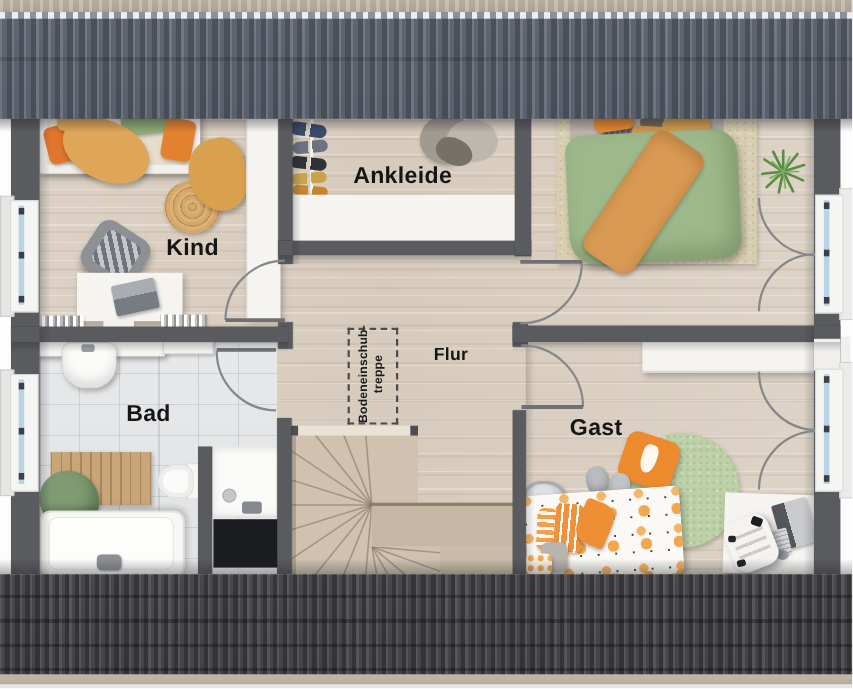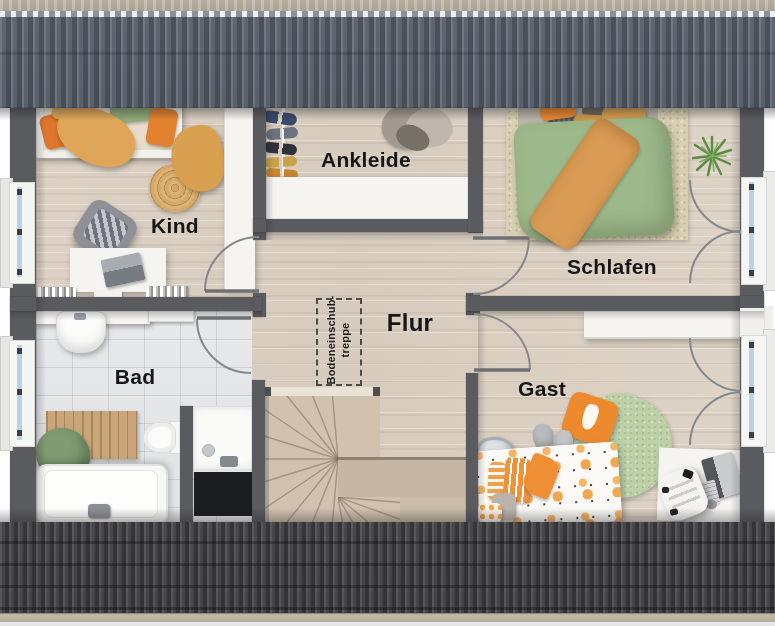--- a/index.html
+++ b/index.html
@@ -267,22 +267,21 @@
   <div class="abs" style="left:749px;top:432px;width:5px;height:6px;background:#3c3f45;"></div>
 
   <div class="abs" style="left:316px;top:298px;width:42px;height:84px;border:2px dashed #4b4b4b;"></div>
   <div class="attic-label" style="left:338px;top:340px;">
     <span>Bodeneinschub-</span><br>
     <span>treppe</span>
   </div>
 
   <div class="room-label" style="left:175px;top:226px;">Kind</div>
   <div class="room-label" style="left:366px;top:160px;">Ankleide</div>
-  <div class="room-label" style="left:612px;top:267px;">Schlafen</div>
-  <div class="room-label" style="left:410px;top:323px;font-size:24px;">Flur</div>
+  <div class="room-label" style="left:410px;top:323px;font-size:16px;">Flur</div>
   <div class="room-label" style="left:135px;top:377px;">Bad</div>
   <div class="room-label" style="left:542px;top:389px;">Gast</div>
 
   <div class="abs roof-top" style="left:0;top:0;width:775px;height:108px;"></div>
   <div class="abs ridge" style="left:0;top:0;width:775px;height:11px;border-bottom:1px solid #8f8778;"></div>
   <div class="abs dashrow" style="left:0;top:11px;width:775px;height:6px;"></div>
   <div class="abs roof-bottom" style="left:0;top:522px;width:775px;height:91px;"></div>
   <div class="abs ridge" style="left:0;top:613px;width:775px;height:9px;border-top:1px solid #8f8778;background:linear-gradient(#c0b7a6,#b4ab9a);"></div>
   <div class="abs" style="left:0;top:622px;width:775px;height:4px;background:#e6e6e6;"></div>
 

